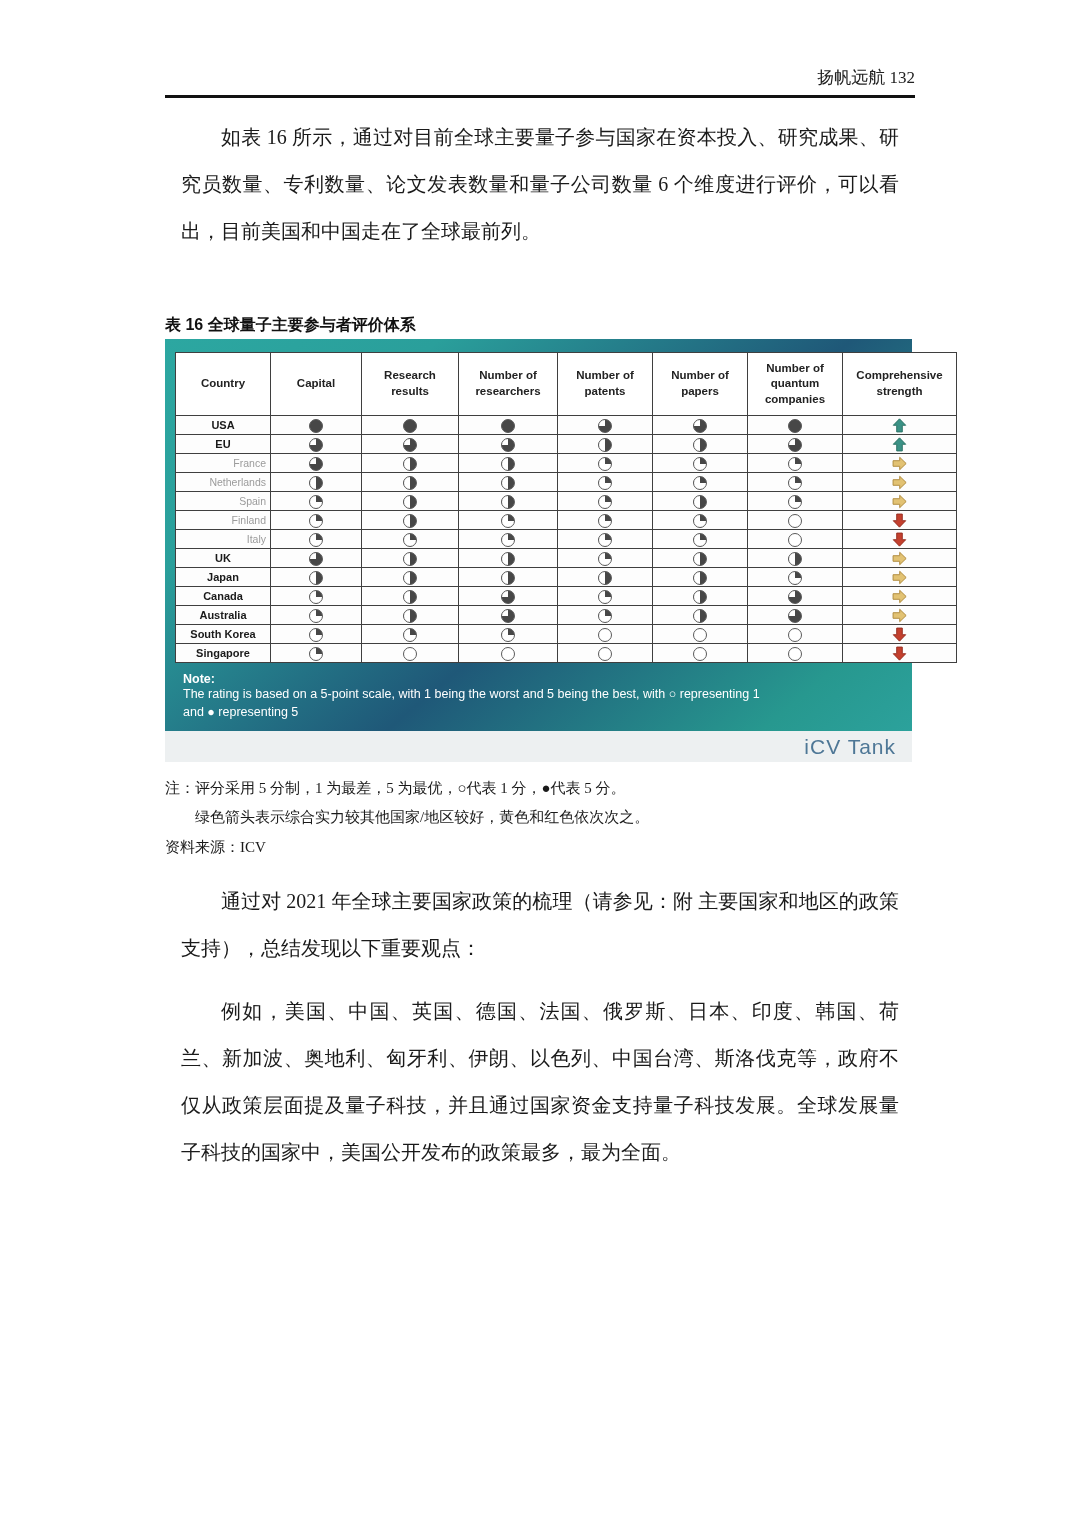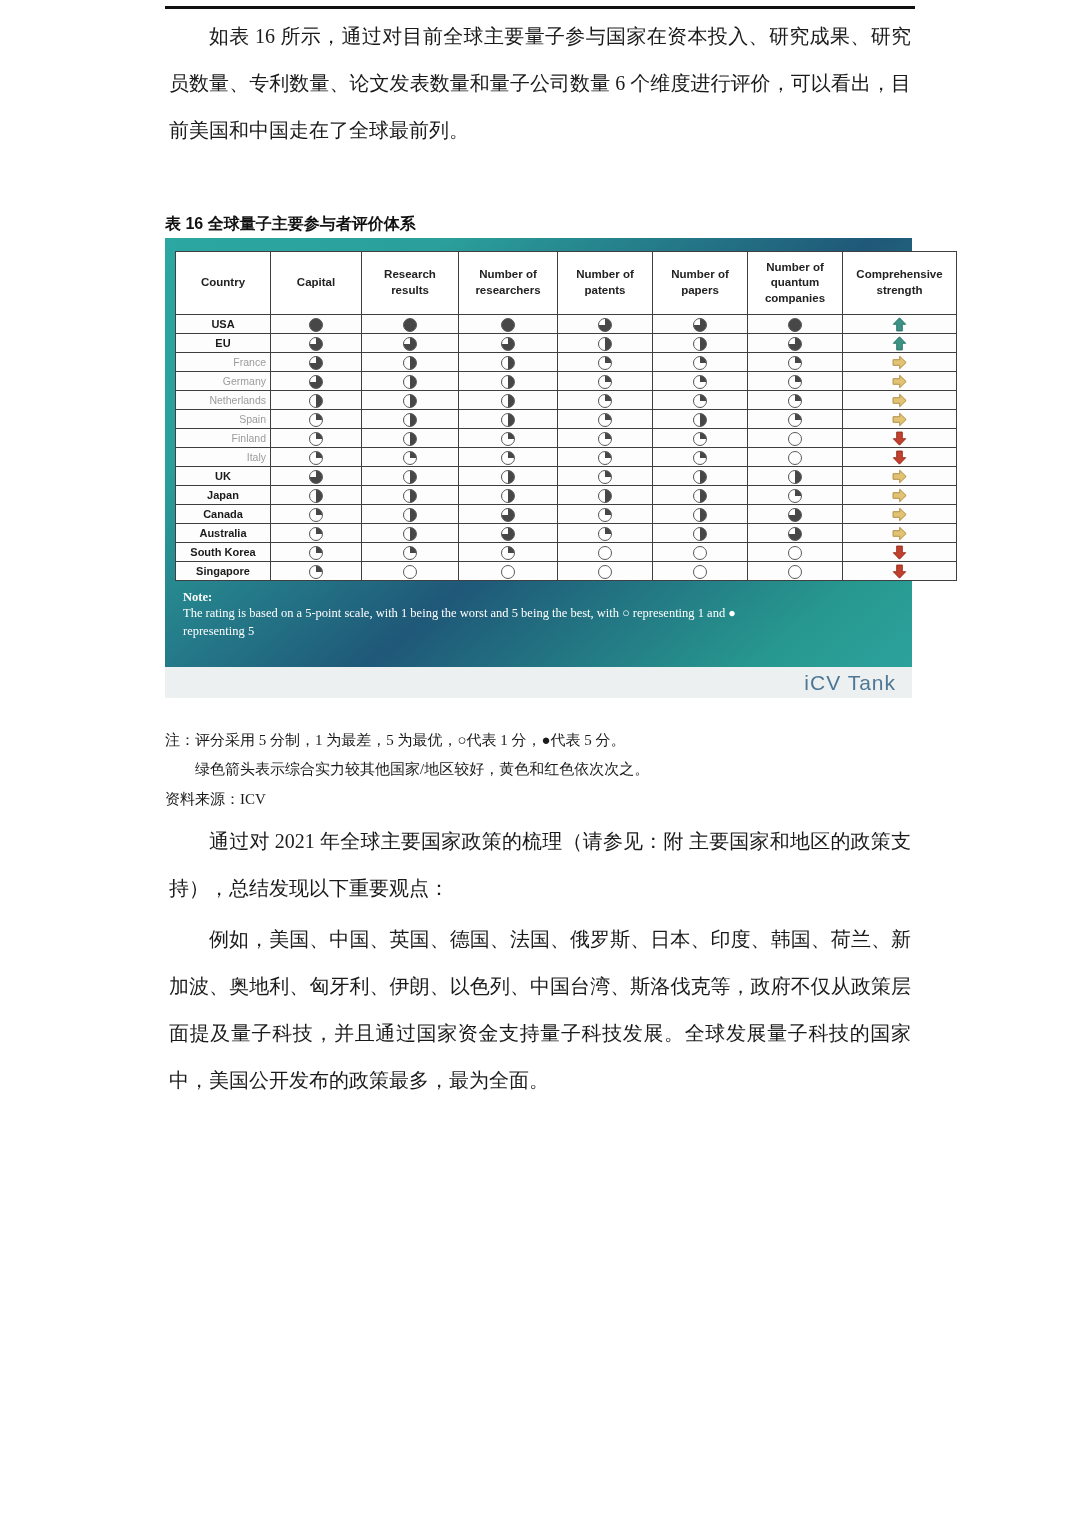--- a/index.html
+++ b/index.html
@@ -22,21 +22,21 @@
   }
   .header-rule{
     border-bottom:3.5px solid #111;
     margin-top:6px;
   }
   p.body{
     font-size:20px;
     line-height:2.35;
     text-align:justify;
     text-indent:2em;
-    margin:4px;
+    margin:16px;
   }
   .p1{margin-top:34px;}
   .caption{
     margin-top:60px;
     font-family:"Liberation Sans", sans-serif;
     font-weight:bold;
     font-size:16px;
     color:#111;
     margin-bottom:3px;
   }
@@ -85,22 +85,22 @@
   .pie{
     display:inline-block;
     width:12px;height:12px;
     border-radius:50%;
     border:1.4px solid #5a5a5a;
     vertical-align:middle;
   }
   .arrow{display:inline-block;line-height:0;vertical-align:middle;}
   .note{
     color:#ffffff;
-    font-family:Liberation Serif, serif;
-    padding:9px 18px 27px 18px;
+    font-family:Liberation Sans, sans-serif;
+    padding:9px 18px 10px 18px;
     margin:0 -12px 0 -10px;
   }
   .note-title{font-weight:bold;font-size:12.5px;}
   .note-body{font-size:12.5px;line-height:1.4;max-width:600px;}
   .brand-strip{
     margin:0 -12px 0 -10px;
     background:#edf0f1;
     height:31px;
     display:flex;
     align-items:center;
@@ -108,21 +108,21 @@
     padding-right:16px;
   }
   .brand{
     font-family:"Liberation Sans", sans-serif;
     font-size:21px;
     color:#4e7796;
     letter-spacing:1px;
   }
   
   .footnotes{
-    margin-top:28px;
+    margin-top:12px;
     font-size:15px;
     line-height:1.95;
     color:#1a1a1a;
   }
   .fn-indent{padding-left:2em;}
   .fn-source{font-size:15px;}
   .p2{margin-top:32px;}
   h1.viewpoint{
     font-size:29px;
     line-height:1.72;
@@ -149,20 +149,23 @@
     text-shadow:1.5px 1.5px 2px #ababab, -0.5px -0.5px 1px #e8e8e8;
     letter-spacing:3px;
   }
   .wm-icon{line-height:0;}
 </style>
 </head>
 <body>
 
 <div class="page">
 
+  <div class="header-row">
+    <span>扬帆远航 132</span>
+  </div>
   <div class="header-rule"></div>
 
   <p class="body p1">如表 16 所示，通过对目前全球主要量子参与国家在资本投入、研究成果、研究员数量、专利数量、论文发表数量和量子公司数量 6 个维度进行评价，可以看出，目前美国和中国走在了全球最前列。</p>
 
   <div class="caption">表 16 全球量子主要参与者评价体系</div>
 
   <div class="graphic">
     <table class="rating">
       <thead>
         <tr id="head-row">
@@ -207,32 +210,20 @@
             <td><span class="pie" style="background: conic-gradient(rgb(71, 71, 71) 0deg, rgb(71, 71, 71) 50%, rgb(255, 255, 255) 50%, rgb(255, 255, 255) 100%);"></span></td>
             <td><span class="pie" style="background: conic-gradient(rgb(71, 71, 71) 0deg, rgb(71, 71, 71) 50%, rgb(255, 255, 255) 50%, rgb(255, 255, 255) 100%);"></span></td>
             <td><span class="pie" style="background: conic-gradient(rgb(71, 71, 71) 0deg, rgb(71, 71, 71) 25%, rgb(255, 255, 255) 25%, rgb(255, 255, 255) 100%);"></span></td>
             <td><span class="pie" style="background: conic-gradient(rgb(71, 71, 71) 0deg, rgb(71, 71, 71) 25%, rgb(255, 255, 255) 25%, rgb(255, 255, 255) 100%);"></span></td>
             <td><span class="pie" style="background: conic-gradient(rgb(71, 71, 71) 0deg, rgb(71, 71, 71) 25%, rgb(255, 255, 255) 25%, rgb(255, 255, 255) 100%);"></span></td>
             <td><span class="arrow"><svg width="15" height="15" viewBox="0 0 14 14">
                   <path d="M7 0.8 L12.8 6.8 H9.6 V13 H4.4 V6.8 H1.2 Z" fill="#E2C273" stroke="#B08A3C" stroke-width="0.9" stroke-linejoin="round" transform="rotate(90 7 7)"></path>
                 </svg></span></td>
           </tr>
           <tr>
-            <td class="country muted">Germany</td>
-            <td><span class="pie" style="background: conic-gradient(rgb(71, 71, 71) 0deg, rgb(71, 71, 71) 75%, rgb(255, 255, 255) 75%, rgb(255, 255, 255) 100%);"></span></td>
-            <td><span class="pie" style="background: conic-gradient(rgb(71, 71, 71) 0deg, rgb(71, 71, 71) 50%, rgb(255, 255, 255) 50%, rgb(255, 255, 255) 100%);"></span></td>
-            <td><span class="pie" style="background: conic-gradient(rgb(71, 71, 71) 0deg, rgb(71, 71, 71) 50%, rgb(255, 255, 255) 50%, rgb(255, 255, 255) 100%);"></span></td>
-            <td><span class="pie" style="background: conic-gradient(rgb(71, 71, 71) 0deg, rgb(71, 71, 71) 25%, rgb(255, 255, 255) 25%, rgb(255, 255, 255) 100%);"></span></td>
-            <td><span class="pie" style="background: conic-gradient(rgb(71, 71, 71) 0deg, rgb(71, 71, 71) 25%, rgb(255, 255, 255) 25%, rgb(255, 255, 255) 100%);"></span></td>
-            <td><span class="pie" style="background: conic-gradient(rgb(71, 71, 71) 0deg, rgb(71, 71, 71) 25%, rgb(255, 255, 255) 25%, rgb(255, 255, 255) 100%);"></span></td>
-            <td><span class="arrow"><svg width="15" height="15" viewBox="0 0 14 14">
-                  <path d="M7 0.8 L12.8 6.8 H9.6 V13 H4.4 V6.8 H1.2 Z" fill="#E2C273" stroke="#B08A3C" stroke-width="0.9" stroke-linejoin="round" transform="rotate(90 7 7)"></path>
-                </svg></span></td>
-          </tr>
-          <tr>
             <td class="country muted">Netherlands</td>
             <td><span class="pie" style="background: conic-gradient(rgb(71, 71, 71) 0deg, rgb(71, 71, 71) 50%, rgb(255, 255, 255) 50%, rgb(255, 255, 255) 100%);"></span></td>
             <td><span class="pie" style="background: conic-gradient(rgb(71, 71, 71) 0deg, rgb(71, 71, 71) 50%, rgb(255, 255, 255) 50%, rgb(255, 255, 255) 100%);"></span></td>
             <td><span class="pie" style="background: conic-gradient(rgb(71, 71, 71) 0deg, rgb(71, 71, 71) 50%, rgb(255, 255, 255) 50%, rgb(255, 255, 255) 100%);"></span></td>
             <td><span class="pie" style="background: conic-gradient(rgb(71, 71, 71) 0deg, rgb(71, 71, 71) 25%, rgb(255, 255, 255) 25%, rgb(255, 255, 255) 100%);"></span></td>
             <td><span class="pie" style="background: conic-gradient(rgb(71, 71, 71) 0deg, rgb(71, 71, 71) 25%, rgb(255, 255, 255) 25%, rgb(255, 255, 255) 100%);"></span></td>
             <td><span class="pie" style="background: conic-gradient(rgb(71, 71, 71) 0deg, rgb(71, 71, 71) 25%, rgb(255, 255, 255) 25%, rgb(255, 255, 255) 100%);"></span></td>
             <td><span class="arrow"><svg width="15" height="15" viewBox="0 0 14 14">
                   <path d="M7 0.8 L12.8 6.8 H9.6 V13 H4.4 V6.8 H1.2 Z" fill="#E2C273" stroke="#B08A3C" stroke-width="0.9" stroke-linejoin="round" transform="rotate(90 7 7)"></path>
                 </svg></span></td>

